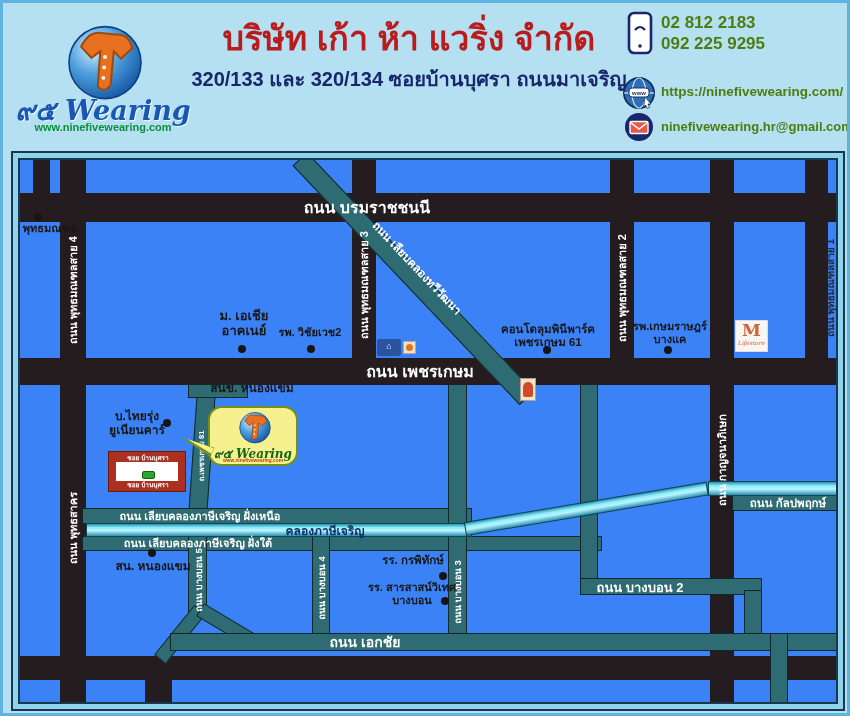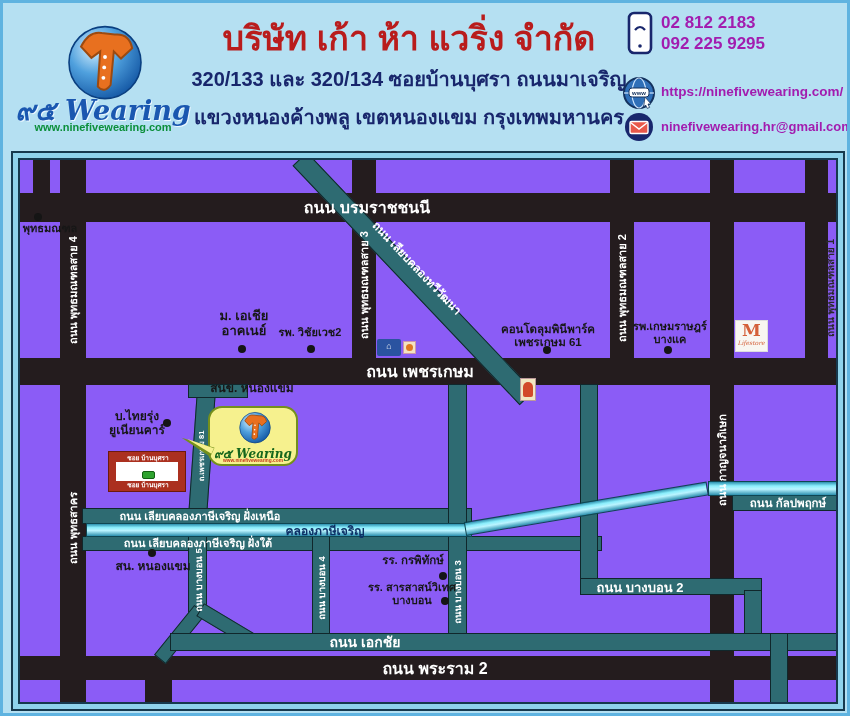--- a/index.html
+++ b/index.html
@@ -10,25 +10,25 @@
   .header { position:absolute; left:0; top:0; width:850px; height:148px; }
   .brand { position:absolute; left:2px; top:86px; width:196px; text-align:center;
            font-family:"DejaVu Serif", serif; font-style:italic; font-weight:bold;
            font-size:27px; color:#1a57b0; text-shadow:1px 1px 0 #eaf7ff; }
   .brand-url { position:absolute; left:2px; top:118px; width:196px; text-align:center;
            font-weight:bold; font-size:11px; color:#0b8f3a; }
   .title { position:absolute; left:186px; top:8px; width:440px; text-align:center;
            font-size:34px; font-weight:800; color:#b91c1c; }
   .addr  { position:absolute; left:186px; width:440px; text-align:center;
            font-size:20px; font-weight:800; color:#18266c; }
-  .ctext { position:absolute; font-weight:800; color:#a21caf; white-space:nowrap; }
+  .ctext { position:absolute; font-weight:800; color:#4d7c0f; white-space:nowrap; }
   
   .map-frame { position:absolute; left:8px; top:148px; width:834px; height:560px;
                background:#8fd3ec; border:2px solid #16394e; padding:5px; }
-  .map { position:relative; width:100%; height:100%; background:#8b5cf6;
+  .map { position:relative; width:100%; height:100%; background:#3b82f6;
          border:2px solid #16394e; overflow:hidden; }
   
   .rb { position:absolute; background:#241c1e; }
   .rt { position:absolute; background:#2e6b72; border:1px solid #10272b; }
   .canal { position:absolute; background:linear-gradient(#2b8fae,#8beefc 30%,#baf4ff 55%,#2b8fae);
            border:1px solid #0e4652; }
   
   .lab  { position:absolute; white-space:nowrap; color:#fff; font-weight:bold;
           transform:translate(-50%,-50%); }
   .vlab { position:absolute; white-space:nowrap; color:#fff; font-weight:bold;
@@ -100,21 +100,20 @@
         <circle cx="50" cy="45" r="2.4" fill="#fff"></circle>
         <circle cx="49" cy="58" r="2.4" fill="#fff"></circle>
         <circle cx="48" cy="71" r="2.4" fill="#fff"></circle>
       </svg>
       <div class="brand">๙๕ Wearing</div>
       <div class="brand-url">www.ninefivewearing.com</div>
     </div>
 
     <div class="title">บริษัท เก้า ห้า แวริ่ง จำกัด</div>
     <div class="addr" style="top:60px;">320/133 และ 320/134 ซอยบ้านบุศรา ถนนมาเจริญ</div>
-    <div class="addr" style="top:98px;">แขวงหนองค้างพลู เขตหนองแขม กรุงเทพมหานคร</div>
 
     <div>
       <svg style="position:absolute;left:624px;top:8px;" width="26" height="44" viewBox="0 0 26 44">
         <rect x="2" y="2" width="22" height="40" rx="5" fill="#ffffff" stroke="#18266c" stroke-width="2.6"></rect>
         <path d="M8 19 q5 -6 10 0" fill="none" stroke="#18266c" stroke-width="2.2"></path>
         <circle cx="13" cy="35" r="1.8" fill="#18266c"></circle>
       </svg>
       <div class="ctext" style="left:658px;top:10px;font-size:17px;">02 812 2183</div>
       <div class="ctext" style="left:658px;top:31px;font-size:17px;">092 225 9295</div>
 
@@ -167,21 +166,20 @@
       <div class="rt" style="left:150px;top:473px;width:670px;height:18px;"></div>
       <div class="rt" style="left:750px;top:473px;width:18px;height:73px;"></div>
       <div class="rt" style="left:712px;top:335px;width:108px;height:16px;"></div>
 
       <div class="canal" style="left:66px;top:363px;width:386px;height:14px;"></div>
       <div class="canal" style="left:445px;top:362px;width:246px;height:14px;transform-origin:0 50%;transform:rotate(-9.5deg);"></div>
       <div class="canal" style="left:688px;top:321px;width:132px;height:15px;"></div>
 
       <div class="lab" style="left:347px;top:47px;font-size:16px;">ถนน บรมราชชนนี</div>
       <div class="lab" style="left:400px;top:211px;font-size:16px;">ถนน เพชรเกษม</div>
-      <div class="lab" style="left:415px;top:508px;font-size:16px;">ถนน พระราม 2</div>
       <div class="lab" style="left:345px;top:482px;font-size:14px;">ถนน เอกชัย</div>
       <div class="lab" style="left:620px;top:427px;font-size:13px;">ถนน บางบอน 2</div>
       <div class="lab" style="left:768px;top:343px;font-size:11.5px;">ถนน กัลปพฤกษ์</div>
       <div class="lab" style="left:180px;top:356px;font-size:11px;">ถนน เลียบคลองภาษีเจริญ ฝั่งเหนือ</div>
       <div class="lab" style="left:178px;top:383px;font-size:11px;">ถนน เลียบคลองภาษีเจริญ ฝั่งใต้</div>
       <div class="lab" style="left:305px;top:370px;font-size:12px;color:#0d3066;">คลองภาษีเจริญ</div>
       <div class="dlab" style="left:397px;top:108px;font-size:11.5px;">ถนน เลียบคลองทวีวัฒนา</div>
 
       <div class="vlab" style="left:53px;top:130px;font-size:11px;">ถนน พุทธมณฑลสาย 4</div>
       <div class="vlab" style="left:53px;top:368px;font-size:11px;">ถนน พุทธสาคร</div>

